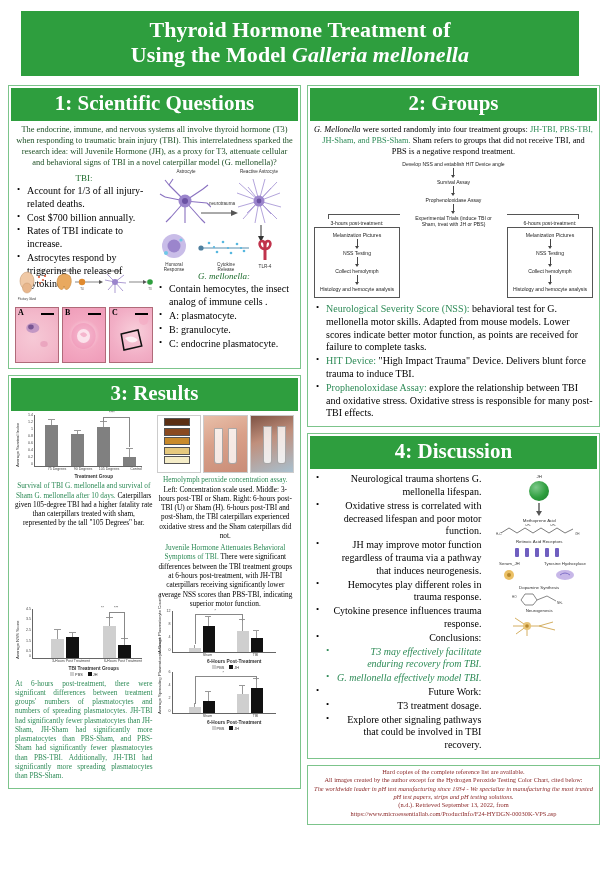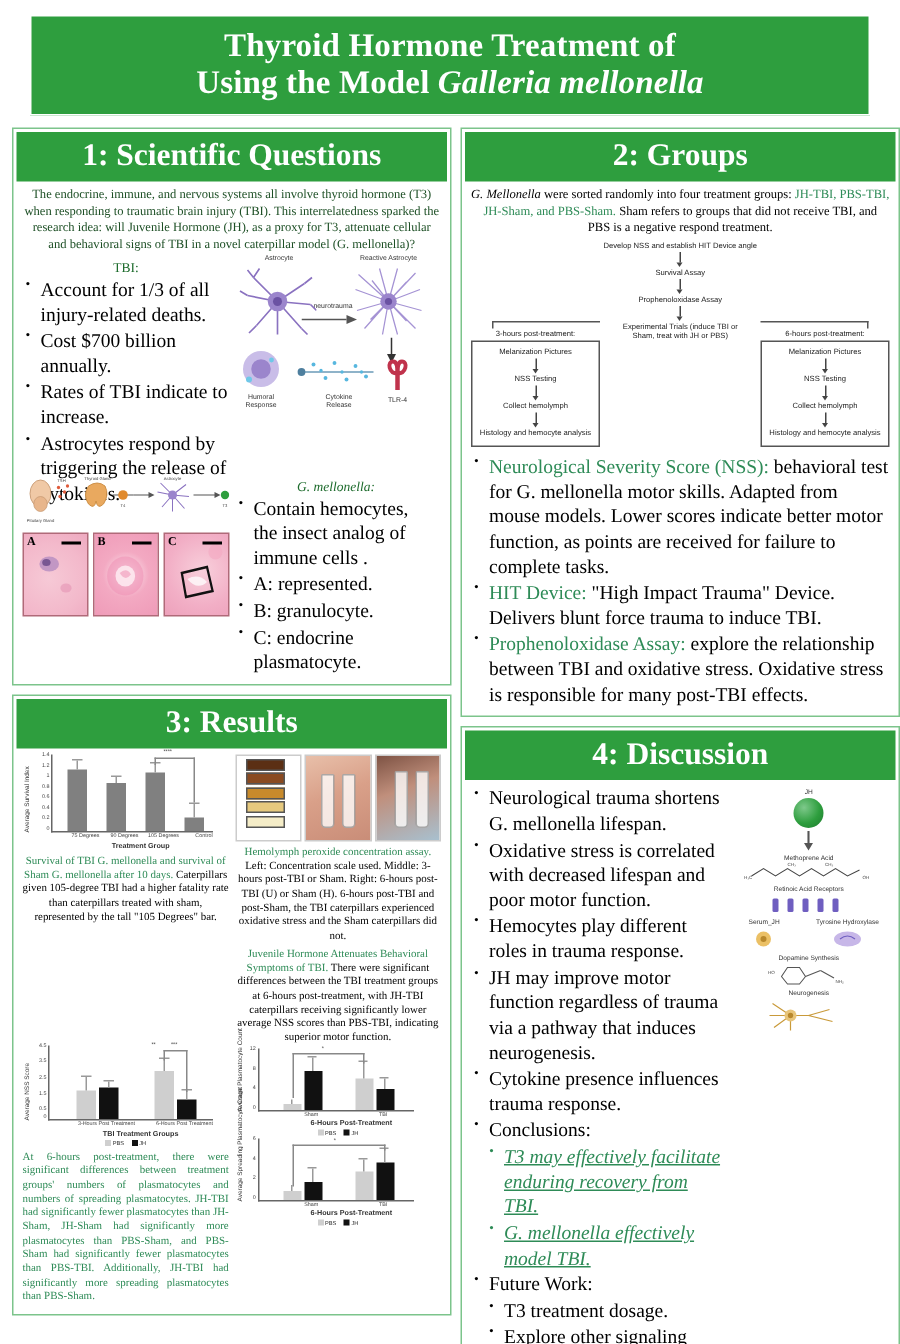--- a/index.html
+++ b/index.html
@@ -64,21 +64,21 @@
     font-size: 9px;
     color: #1d6b2c;
     font-weight: normal;
     margin: 4px 0 2px 0;
   }
   .sub-h.ital { font-style: italic; }
 
   ul.bul { list-style: none; }
   ul.bul li {
     position: relative;
-    font-size: 13px;
+    font-size: 10px;
     line-height: 1.28;
     padding-left: 12px;
     margin-bottom: 1px;
     color: #000;
   }
   ul.bul li:before {
     content: "\2022";
     position: absolute; left: 2px; top: -1px;
     font-size: 9px;
   }
@@ -165,22 +165,22 @@
   .xtick { position:absolute; font-size:3.6px; color:#444; text-align:center; }
   .sig { position:absolute; font-size:3.6px; color:#444; }
   .sigline { position:absolute; background:#888; }
   .legend { font-size:3.8px; color:#333; text-align:center; margin-top:1px;}
   .lg-sw { display:inline-block; width:4px; height:4px; vertical-align:-0.5px; margin-right:1px;}
 
   
   .d-flex { display:flex; gap:4px; }
   .d-left { width:168px; }
   .d-right { width:108px; position:relative; }
-  .d-bullets li { font-size:8.2px; line-height:1.3; }
-  .d-bullets li.sub { padding-left:22px; color:#2e8b57; font-style:italic;text-decoration:underline;}
+  .d-bullets li { font-size:8.2px; line-height:1.3;text-align:right; }
+  .d-bullets li.sub { padding-left:22px; color:#2e8b57; font-style:italic;}
   .d-bullets li.sub:before { left:12px; }
   .d-bullets li.sub2 { padding-left:22px; color:#000;}
   .d-bullets li.sub2:before { left:12px; }
   .jh-dia { font-family:"Liberation Sans", sans-serif; font-size:4.4px; color:#333; text-align:center; }
   .jh-dia .lbl { margin:1px 0; }
   .jh-ball { width:20px;height:20px;border-radius:50%;
      background: radial-gradient(circle at 35% 32%, #7ec98b 0%, #2e9e3e 55%, #1c7a2c 100%);
      margin:2px auto; }
 
   
@@ -344,21 +344,21 @@
                     <circle cx="36" cy="12" r="5" fill="#f3a9c2" opacity="0.6"></circle>
                   </svg>
                 </div>
               </div>
             </div>
 
             <div style="width:134px;padding-top:2px;">
               <div class="sub-h ital">G. mellonella:</div>
               <ul class="bul">
                 <li>Contain hemocytes, the insect analog of immune cells .</li>
-                <li>A: represented.</li>
+                <li>A: plasmatocyte.</li>
                 <li>B: granulocyte.</li>
                 <li>C: endocrine plasmatocyte.</li>
               </ul>
             </div>
           </div>
         </div>
       </div>
 
       <div class="panel">
         <div class="panel-head">3: Results</div>
@@ -644,22 +644,22 @@
       </div>
 
       <div class="panel">
         <div class="panel-head">4: Discussion</div>
         <div class="panel-body">
           <div class="d-flex">
             <div class="d-left">
               <ul class="bul d-bullets">
                 <li>Neurological trauma shortens G. mellonella lifespan.</li>
                 <li>Oxidative stress is correlated with decreased lifespan and poor motor function.</li>
+                <li>JH may improve motor function regardless of trauma via a pathway that induces neurogenesis.</li>
                 <li>Hemocytes play different roles in trauma response.</li>
-                <li>JH may improve motor function regardless of trauma via a pathway that induces neurogenesis.</li>
                 <li>Cytokine presence influences trauma response.</li>
                 <li>Conclusions:</li>
                 <li class="sub">T3 may effectively facilitate enduring recovery from TBI.</li>
                 <li class="sub">G. mellonella effectively model TBI.</li>
                 <li>Future Work:</li>
                 <li class="sub2">T3 treatment dosage.</li>
                 <li class="sub2">Explore other signaling pathways that could be involved in TBI recovery.</li>
               </ul>
             </div>
             <div class="d-right">

